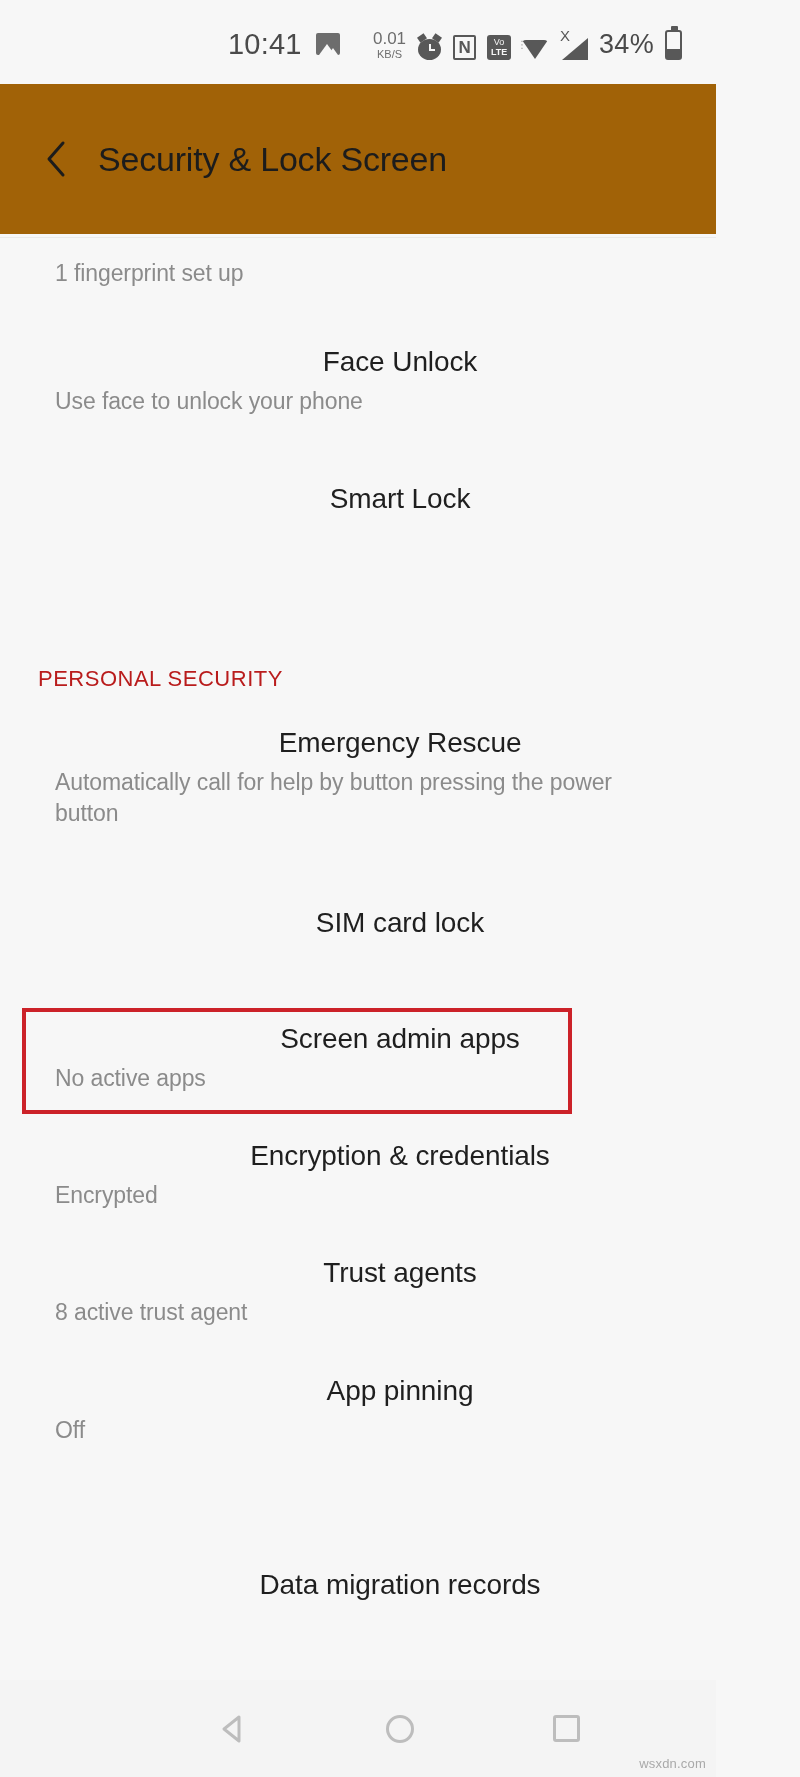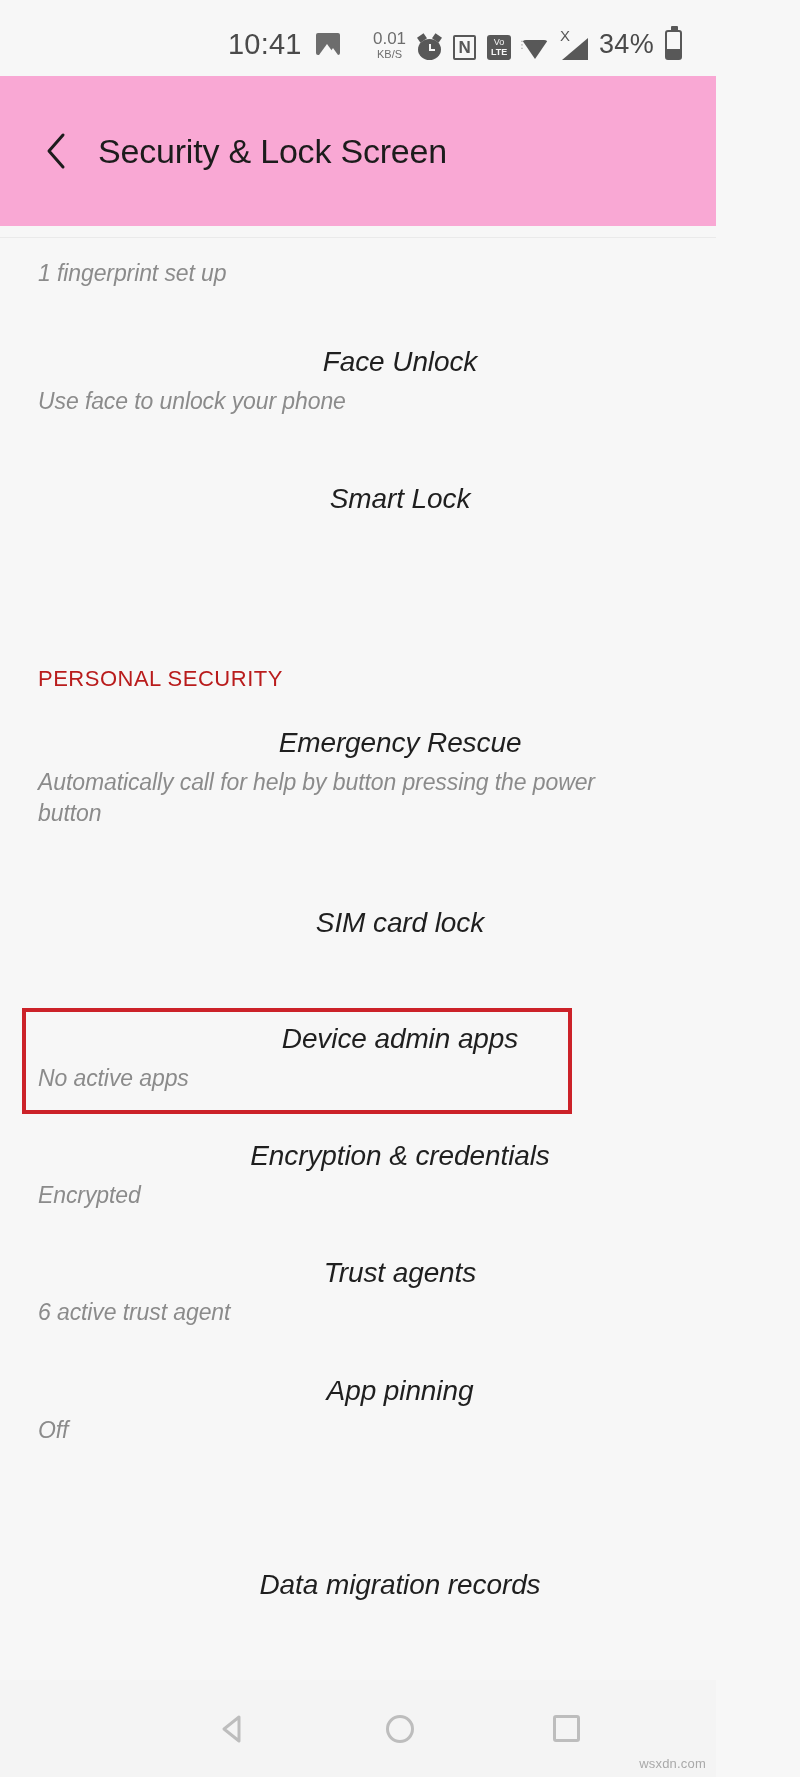--- a/index.html
+++ b/index.html
@@ -185,26 +185,26 @@
   .icon-battery .fill {
     position: absolute;
     bottom: 0; left: 0; right: 0;
     height: 34%;
     background: #585858;
   }
 
   
   .app-bar {
     position: absolute;
-    top: 76px; left: 0;
+    top: 84px; left: 0;
     width: 800px;
     height: 150px;
     display: flex;
     align-items: center;
-    background: #f9a8d4;
+    background: #a16207;
   }
   .back-btn {
     position: absolute;
     left: 36px;
     width: 40px; height: 40px;
     display: flex; align-items: center; justify-content: center;
     cursor: pointer;
   }
   .back-btn svg { display: block; }
   .app-title {
@@ -223,23 +223,22 @@
     cursor: pointer;
   }
 
   .header-divider {
     position: absolute;
     top: 237px; left: 0;
     width: 800px; height: 1px;
     background: #eaeaea;
   }
   .row {
-    padding: 0 38px;
-    position: relative;
-    font-style: italic;
+    padding: 0 55px;
+    position: relative;
   }
   .row .title {
     font-size: 28px;
     color: #1f1f1f;
     line-height: 1.15;
     letter-spacing: -0.1px;
     text-align: center;
   }
   .row .sub {
     font-size: 23px;
@@ -389,34 +388,34 @@
   <div class="abs row" style="top:727px">
     <div class="title">Emergency Rescue</div>
     <div class="sub">Automatically call for help by button pressing the power button</div>
   </div>
 
   <div class="abs row" style="top:907px">
     <div class="title">SIM card lock</div>
   </div>
 
   <div class="abs row" style="top:1023px">
-    <div class="title">Device admin apps</div>
+    <div class="title">Screen admin apps</div>
     <div class="sub">No active apps</div>
   </div>
 
   <div class="highlight-box"></div>
 
   <div class="abs row" style="top:1140px">
     <div class="title">Encryption &amp; credentials</div>
     <div class="sub">Encrypted</div>
   </div>
 
   <div class="abs row" style="top:1257px">
     <div class="title">Trust agents</div>
-    <div class="sub">6 active trust agent</div>
+    <div class="sub">8 active trust agent</div>
   </div>
 
   <div class="abs row" style="top:1375px">
     <div class="title">App pinning</div>
     <div class="sub">Off</div>
   </div>
 
   <div class="abs row" style="top:1569px">
     <div class="title">Data migration records</div>
   </div>

